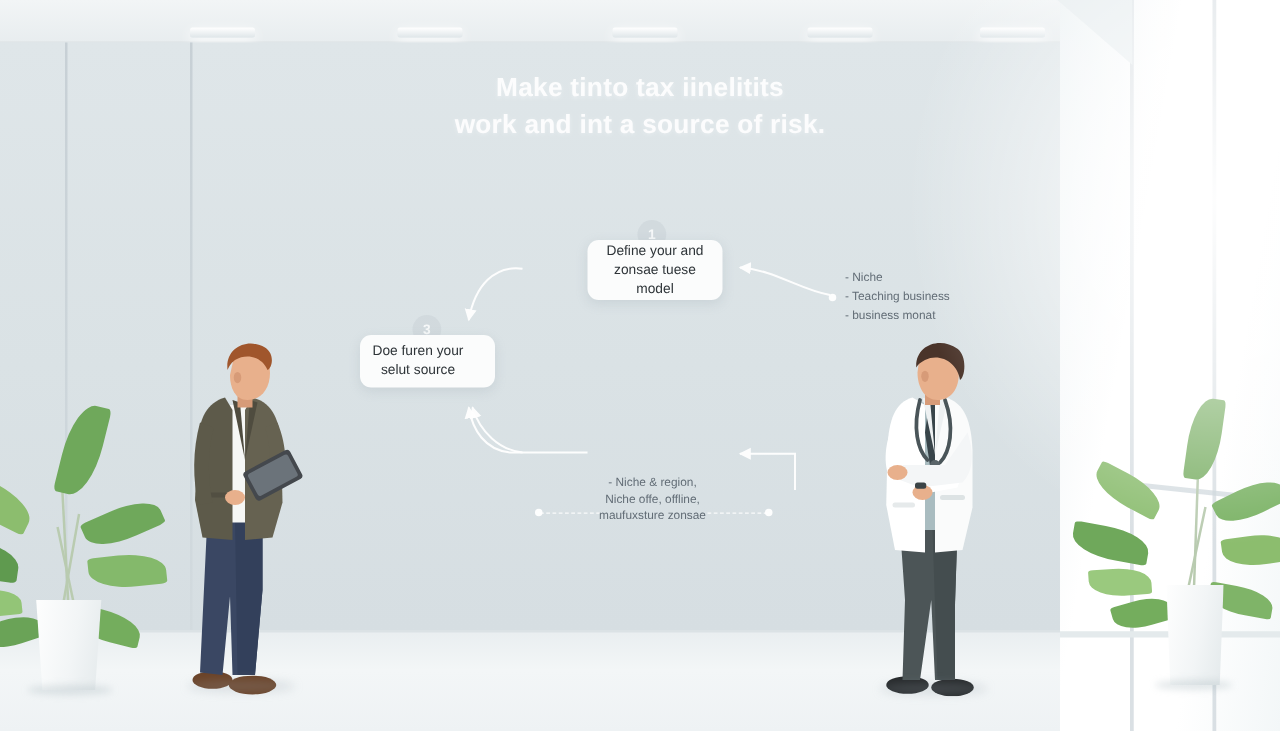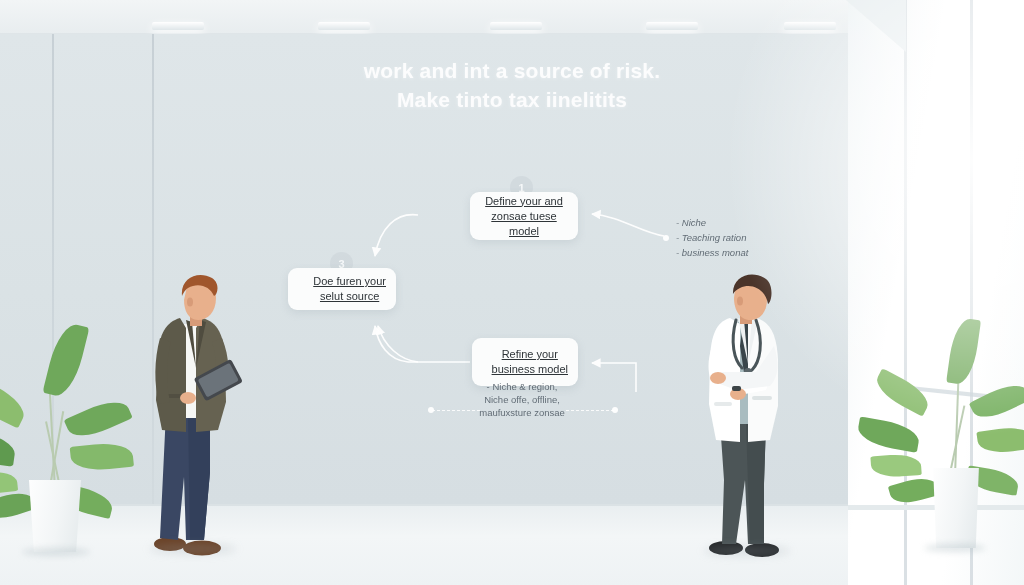--- a/index.html
+++ b/index.html
@@ -54,22 +54,22 @@
   .person{position:absolute;}
   .sh{position:absolute;border-radius:50%;background:rgba(150,165,172,.25);filter:blur(4px);}
 
   
   .title{position:absolute;left:0;top:56px;width:1024px;text-align:center;
     color:#ffffff;font-weight:bold;font-size:21px;line-height:29px;
     letter-spacing:.2px;opacity:.92;text-shadow:0 1px 3px rgba(255,255,255,.35);}
 
   .node{position:absolute;background:#fbfcfc;border-radius:9px;
     box-shadow:0 3px 9px rgba(135,150,158,.20);
-    display:flex;align-items:center;justify-content:flex-end;text-align:center;
-    color:#2e3438;font-size:11px;line-height:15px;padding:21px 10px;box-sizing:border-box;text-decoration:underline;}
+    display:flex;align-items:center;justify-content:flex-start;text-align:center;
+    color:#2e3438;font-size:11px;line-height:15px;padding:21px 10px;box-sizing:border-box;}
 
   .badge{position:absolute;width:23px;height:23px;border-radius:50%;
     background:rgba(205,213,217,.85);color:#ffffff;font-size:11px;font-weight:bold;
     display:flex;align-items:center;justify-content:center;opacity:.75;}
 
   .bullets{position:absolute;color:#55606a;font-size:9.5px;line-height:15px;opacity:.9;}
   .bullets div{white-space:nowrap;}
 
   .bottomlist{position:absolute;text-align:center;color:#55606a;
     font-size:9.5px;line-height:13px;opacity:.9;width:260px;}
@@ -209,22 +209,22 @@
       <path d="M46,10 C60,2 76,8 77,24 C78,40 70,48 60,48 C50,48 44,38 44,26 Z" fill="#e8b08c"></path>
       <path d="M43,22 C42,4 62,-3 76,7 C84,13 82,30 78,32 C76,18 62,10 50,16 C46,18 44,20 43,22 Z" fill="#4a342a"></path>
       <ellipse cx="50" cy="29" rx="3" ry="4.5" fill="#d79b78"></ellipse>
     </svg>
     <div class="sh" style="left:14px;top:274px;width:86px;height:10px;"></div>
   </div>
 
   <div class="glow"></div>
 
   <div class="title">
+    <div>Make tinto tax iinelitits</div>
     <div>work and int a source of risk.</div>
-    <div>Make tinto tax iinelitits</div>
   </div>
 
   <svg class="arrows">
     <defs>
       <marker id="ah" markerWidth="7" markerHeight="7" refX="5.4" refY="3" orient="auto">
         <path d="M0,0 L6,3 L0,6 Z" fill="#ffffff"></path>
       </marker>
     </defs>
 
     <path d="M418,215 C396,212 380,228 375,256" stroke="#ffffff" stroke-width="1.6" fill="none" marker-end="url(#ah)" opacity=".95"></path>
@@ -254,37 +254,31 @@
   <div class="badge" style="left:330px;top:252px;">
     <span>3</span>
   </div>
   <div class="node" style="left:288px;top:268px;width:108px;height:37px;">
     <div>
       <div>Doe furen your</div>
       <div>selut source</div>
     </div>
   </div>
 
-  <div class="node" style="left:472px;top:338px;width:106px;height:48px;">
-    <div>
-      <div>Refine your</div>
-      <div>business model</div>
-    </div>
-  </div>
 
   <div class="dot" style="left:663px;top:235px;"></div>
 
-  <div class="bullets" style="left:676px;top:215px;font-style:italic;">
+  <div class="bullets" style="left:676px;top:215px;">
     <div>
       <span>-</span>
       <span>Niche</span>
     </div>
     <div>
       <span>-</span>
-      <span>Teaching ration</span>
+      <span>Teaching business</span>
     </div>
     <div>
       <span>-</span>
       <span>business monat</span>
     </div>
   </div>
 
   <div class="dashline" style="left:432px;top:410px;width:48px;"></div>
   <div class="dashline" style="left:566px;top:410px;width:48px;"></div>
   <div class="dot" style="left:428px;top:407px;"></div>

